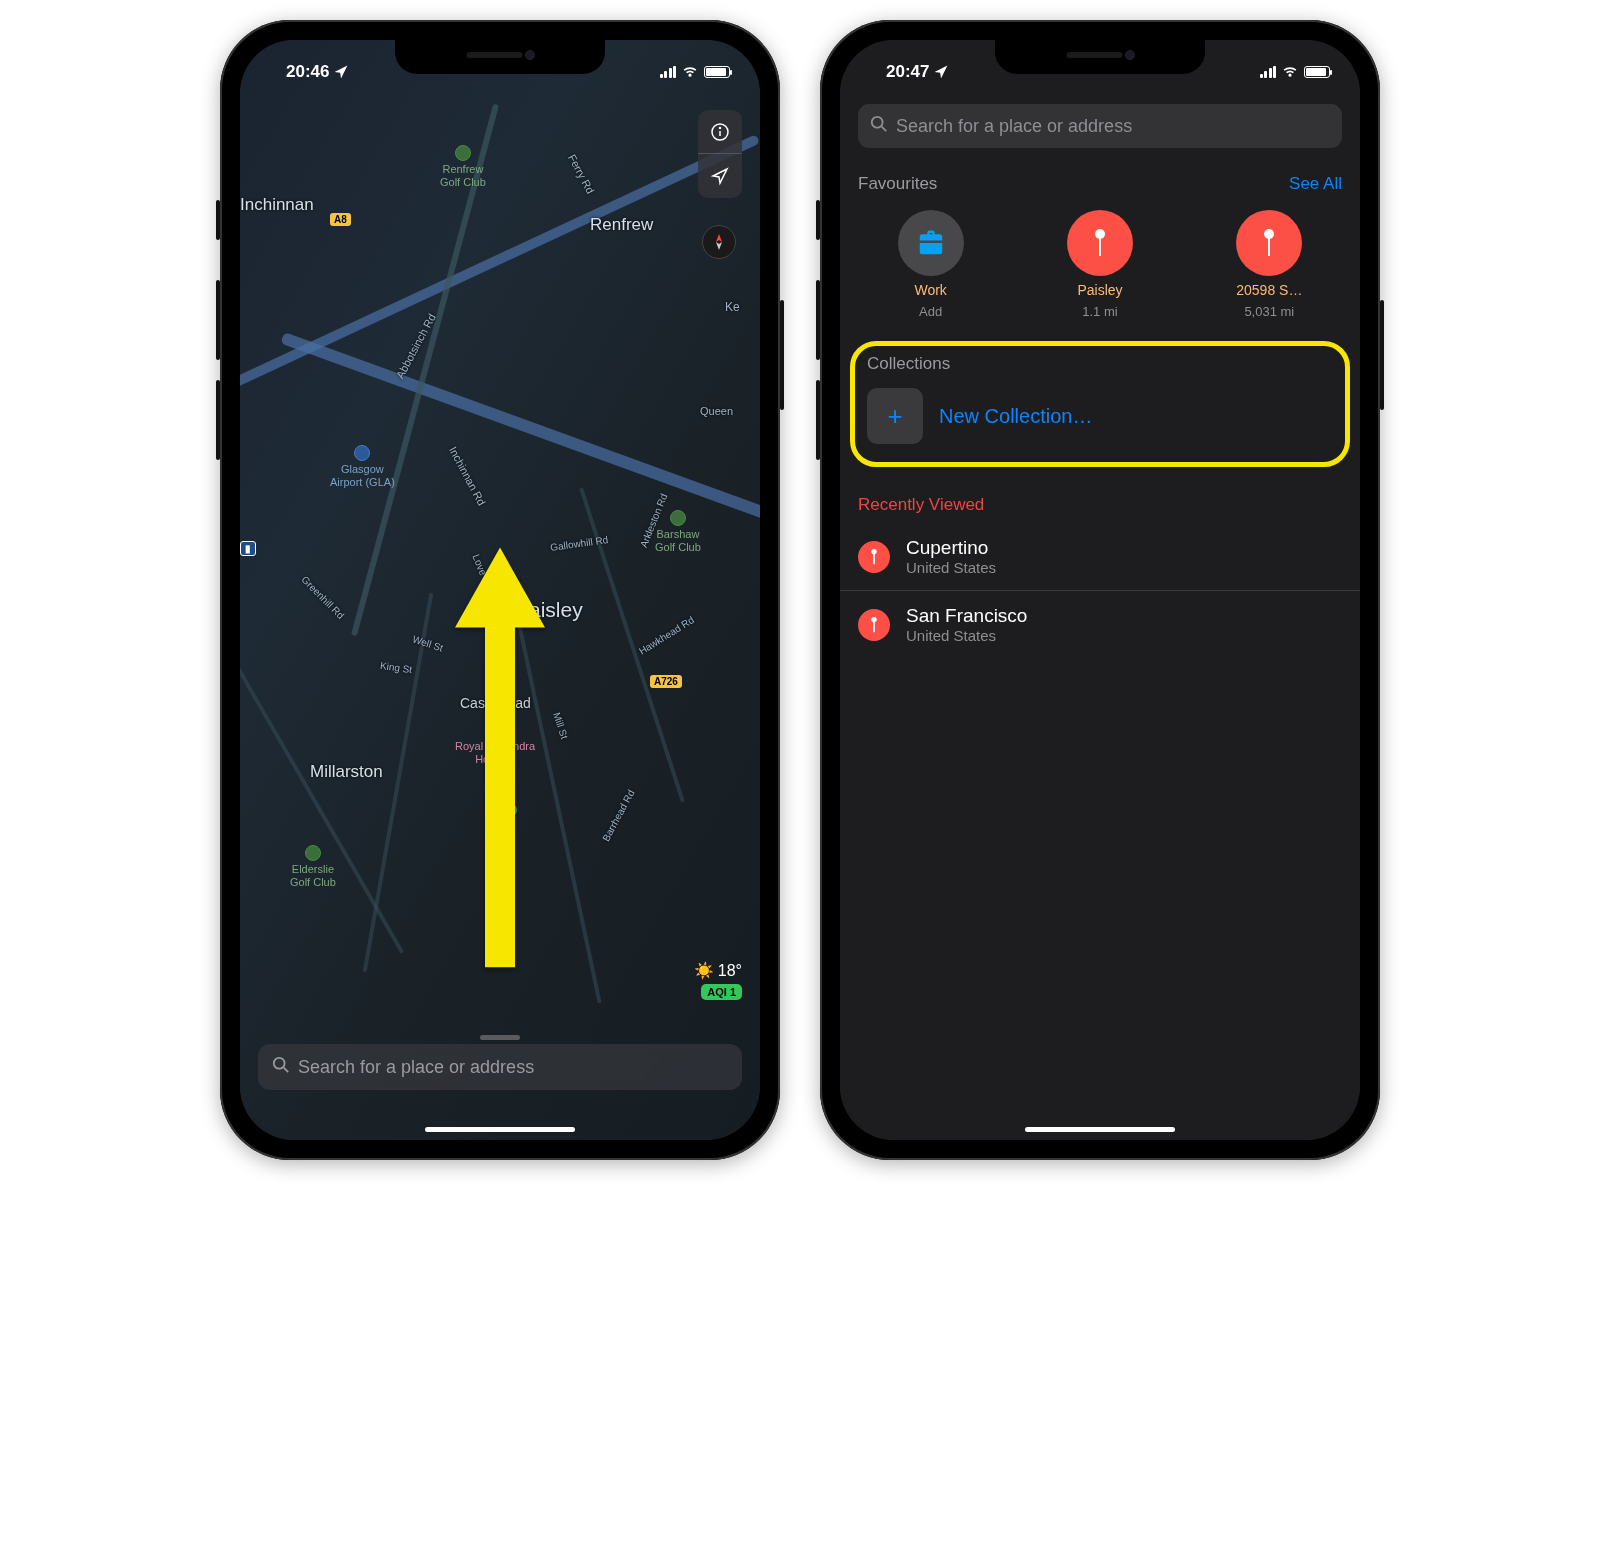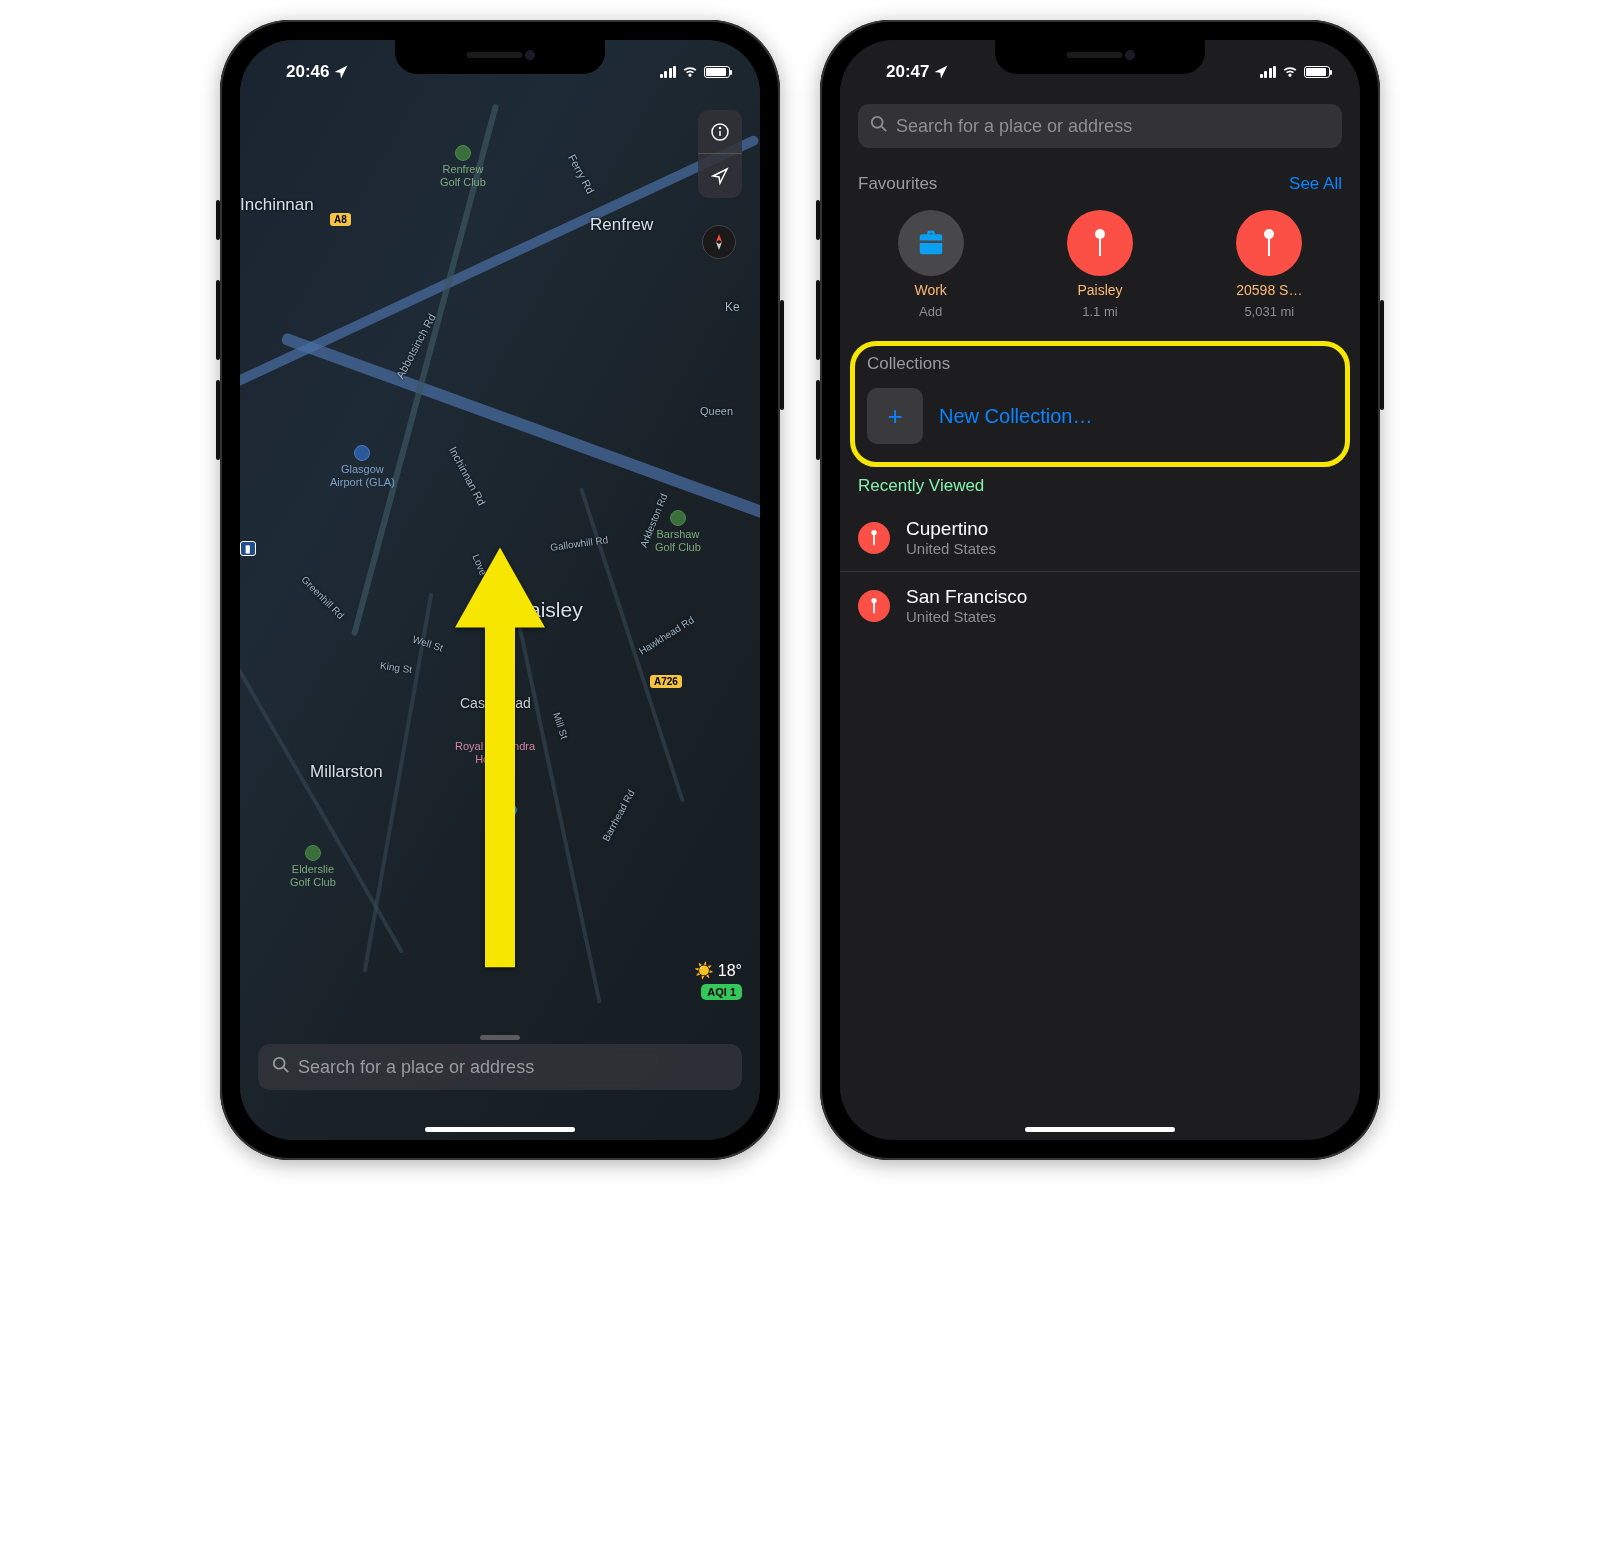--- a/index.html
+++ b/index.html
@@ -139,21 +139,21 @@
   .c-red{background:#fc4f46;}
   .fav .lbl{font-size:14px;color:#fdba74;white-space:nowrap;overflow:hidden;text-overflow:ellipsis;max-width:100%;}
   .fav .sub{font-size:13px;color:#8e8e93;}
   .highlight-box{margin:22px 10px 0;border:5px solid #f7e600;border-radius:26px;padding:8px 8px 14px;}
   .coll-hdr{color:#9a9aa0;font-size:17px;padding:0 4px 10px;}
   .new-coll{display:flex;align-items:center;gap:16px;padding:4px 4px;}
   .coll-thumb{width:56px;height:56px;background:#3a3a3c;border-radius:10px;position:relative;display:flex;align-items:center;justify-content:center;}
   .coll-thumb::before{content:"";position:absolute;top:-6px;left:6px;right:-2px;height:48px;background:#2f2f31;border-radius:8px;z-index:-1;}
   .coll-thumb .plus{color:#0a84ff;font-size:26px;font-weight:400;}
   .new-coll .txt{color:#0a84ff;font-size:20px;}
-  .rv-hdr{margin:9px 18px 0;color:#86efac;font-size:17px;}
+  .rv-hdr{margin:28px 18px 0;color:#ef4444;font-size:17px;}
   .rv-list{margin:8px 0 0;}
   .rv-item{display:flex;align-items:center;gap:16px;padding:14px 18px;border-bottom:0.5px solid #3a3a3c;}
   .rv-item:last-child{border-bottom:none;}
   .pin{width:32px;height:32px;background:#fc4f46;border-radius:50%;display:flex;align-items:center;justify-content:center;flex-shrink:0;}
   .pin svg{width:14px;height:18px;}
   .rv-text .t{font-size:19px;color:#fff;}
   .rv-text .s{font-size:15px;color:#8e8e93;}
 </style>
 </head>
 <body>

